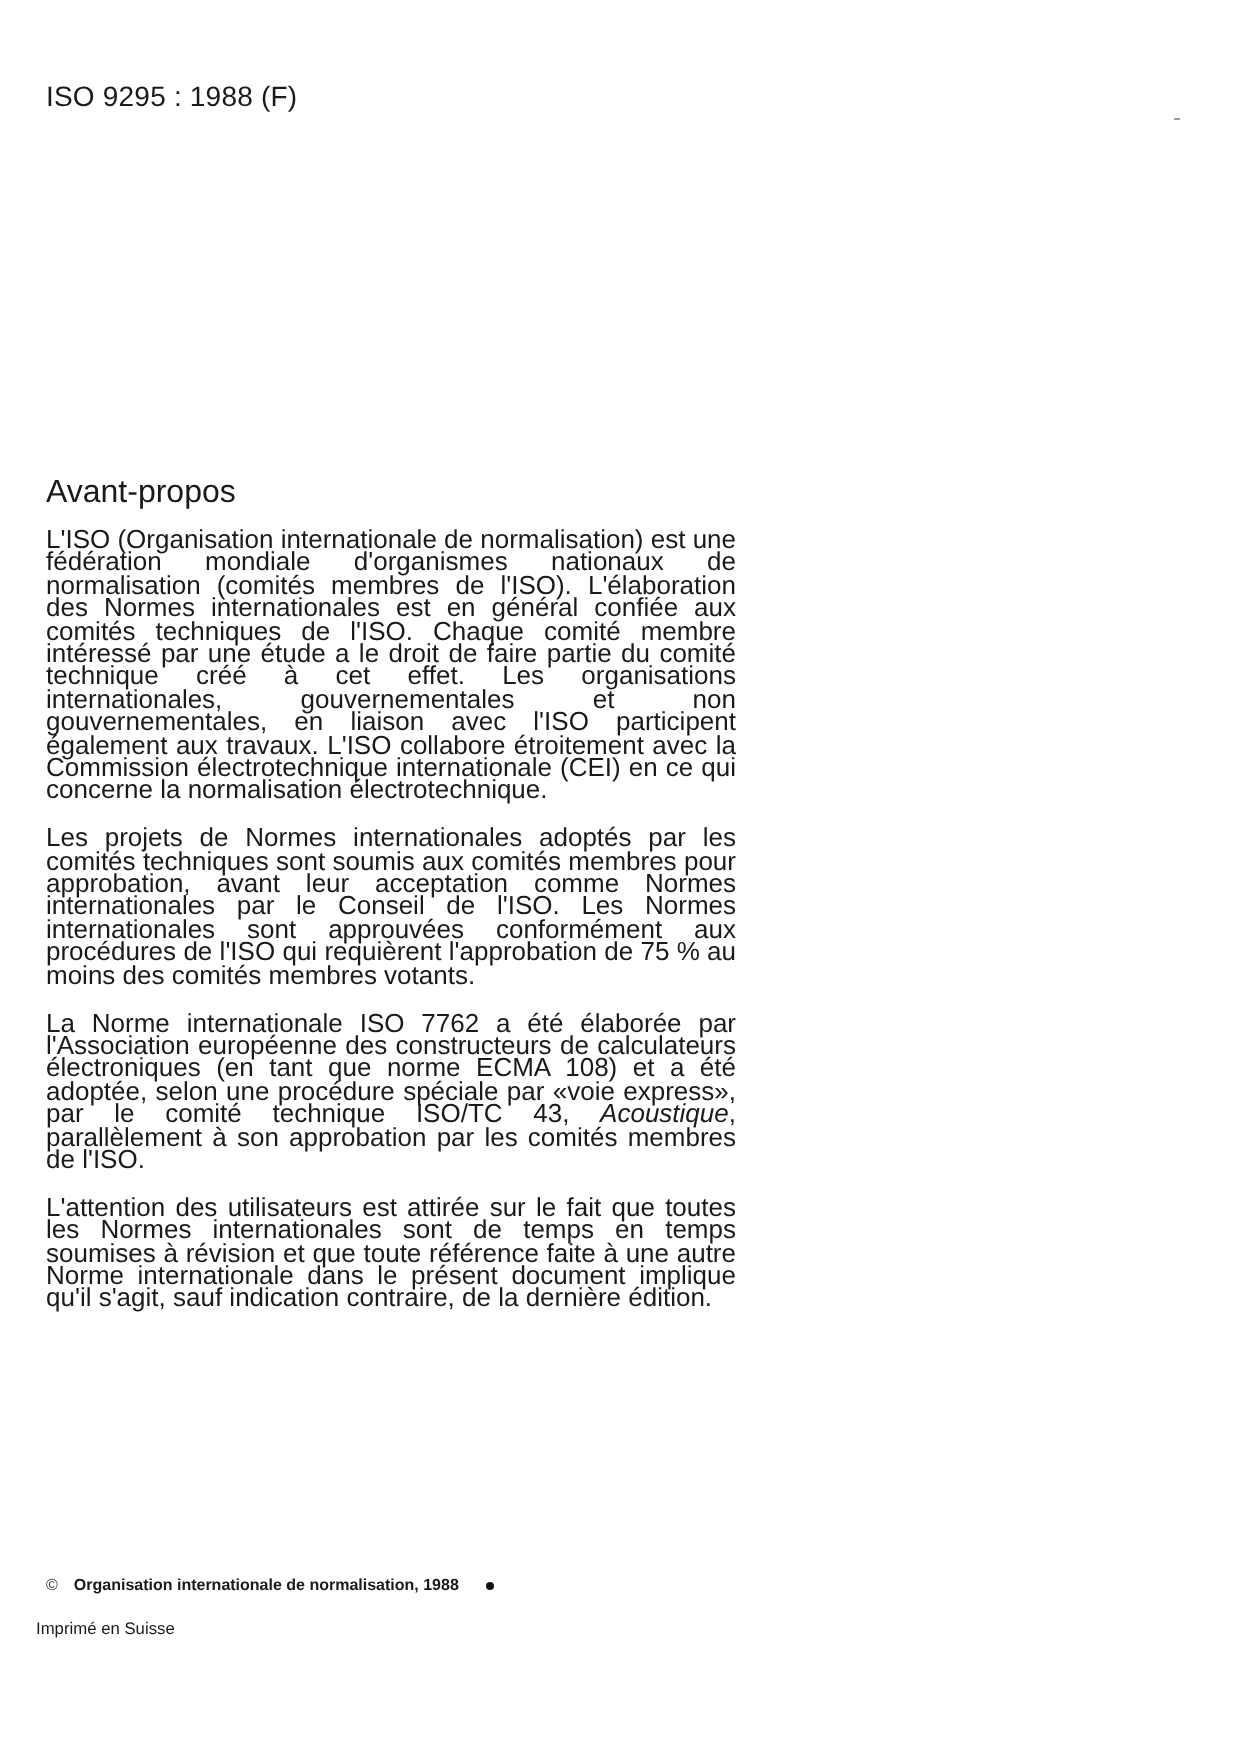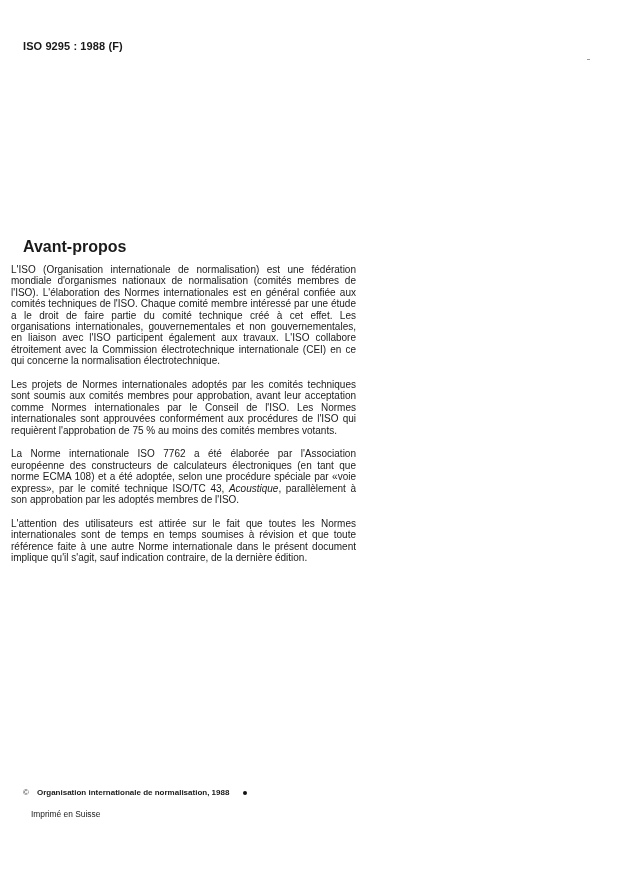--- a/index.html
+++ b/index.html
@@ -2,60 +2,60 @@
 <html><head>
 <meta charset="utf-8">
 <style>
   html, body { margin: 0; padding: 0; background: #ffffff; }
   body {
     width: 619px; height: 876px; position: relative; overflow: hidden;
     font-family: "Liberation Sans", sans-serif; color: #1a1a1a;
   }
   .header {
     position: absolute; left: 23px; top: 40px;
-    font-size: 11px; font-weight: bold; letter-spacing: 0.1px;
+    font-size: 14px; font-weight: normal; letter-spacing: 0.1px;
   }
   .corner-mark {
     position: absolute; left: 587px; top: 59px;
     width: 3px; height: 1px; background: #9a9a9a;
   }
   .title {
     position: absolute; left: 23px; top: 238px;
-    font-size: 16px; font-weight: bold; margin: 0;
+    font-size: 16px; font-weight: normal; margin: 0;
   }
   .body-col {
-    position: absolute; left: 11px; top: 264px; width: 345px;
-    font-size: 10px; line-height: 11.4px; text-align: justify;
+    position: absolute; left: 23px; top: 264px; width: 345px;
+    font-size: 13px; line-height: 11.4px; text-align: justify;
   }
   .para { margin: 0 0 12.4px 0; }
   .para em { }
   .footer-copy {
     position: absolute; left: 23px; top: 788px;
     font-size: 8px; display: flex; align-items: center; gap: 8px;
   }
   .copy-sym { font-size: 8px; font-weight: normal; color: #333; }
   .footer-copy .org { font-weight: bold; }
   .bullet { display: inline-block; width: 4px; height: 4px; border-radius: 50%; background: #111; margin-left: 6px; }
   .printed {
-    position: absolute; left: 31px; top: 809px;
+    position: absolute; left: 18px; top: 809px;
     font-size: 8.4px;
   }
 </style>
 </head>
 <body>
 
 <div class="header">ISO 9295 : 1988 (F)</div>
 <div class="corner-mark"></div>
 
 <h1 class="title">Avant-propos</h1>
 
 <div class="body-col">
   <p class="para">L'ISO (Organisation internationale de normalisation) est une fédération mondiale d'organismes nationaux de normalisation (comités membres de l'ISO). L'élaboration des Normes internationales est en général confiée aux comités techniques de l'ISO. Chaque comité membre intéressé par une étude a le droit de faire partie du comité technique créé à cet effet. Les organisations internationales, gouvernementales et non gouvernementales, en liaison avec l'ISO participent également aux travaux. L'ISO collabore étroitement avec la Commission électrotechnique internationale (CEI) en ce qui concerne la normalisation électrotechnique.</p>
   <p class="para">Les projets de Normes internationales adoptés par les comités techniques sont soumis aux comités membres pour approbation, avant leur acceptation comme Normes internationales par le Conseil de l'ISO. Les Normes internationales sont approuvées conformément aux procédures de l'ISO qui requièrent l'approbation de 75 % au moins des comités membres votants.</p>
-  <p class="para"><span>La Norme internationale ISO 7762 a été élaborée par l'Association européenne des constructeurs de calculateurs électroniques (en tant que norme ECMA 108) et a été adoptée, selon une procédure spéciale par «voie express», par le comité technique ISO/TC 43, </span><em>Acoustique</em><span>, parallèlement à son approbation par les adoptés membres de l'ISO.</span></p>
+  <p class="para"><span>La Norme internationale ISO 7762 a été élaborée par l'Association européenne des constructeurs de calculateurs électroniques (en tant que norme ECMA 108) et a été adoptée, selon une procédure spéciale par «voie express», par le comité technique ISO/TC 43, </span><em>Acoustique</em><span>, parallèlement à son approbation par les comités membres de l'ISO.</span></p>
   <p class="para">L'attention des utilisateurs est attirée sur le fait que toutes les Normes internationales sont de temps en temps soumises à révision et que toute référence faite à une autre Norme internationale dans le présent document implique qu'il s'agit, sauf indication contraire, de la dernière édition.</p>
 </div>
 
 <div class="footer-copy">
   <span class="copy-sym">©</span>
   <span class="org">Organisation internationale de normalisation, 1988</span>
   <span class="bullet"></span>
 </div>
 <div class="printed">Imprimé en Suisse</div>
 

